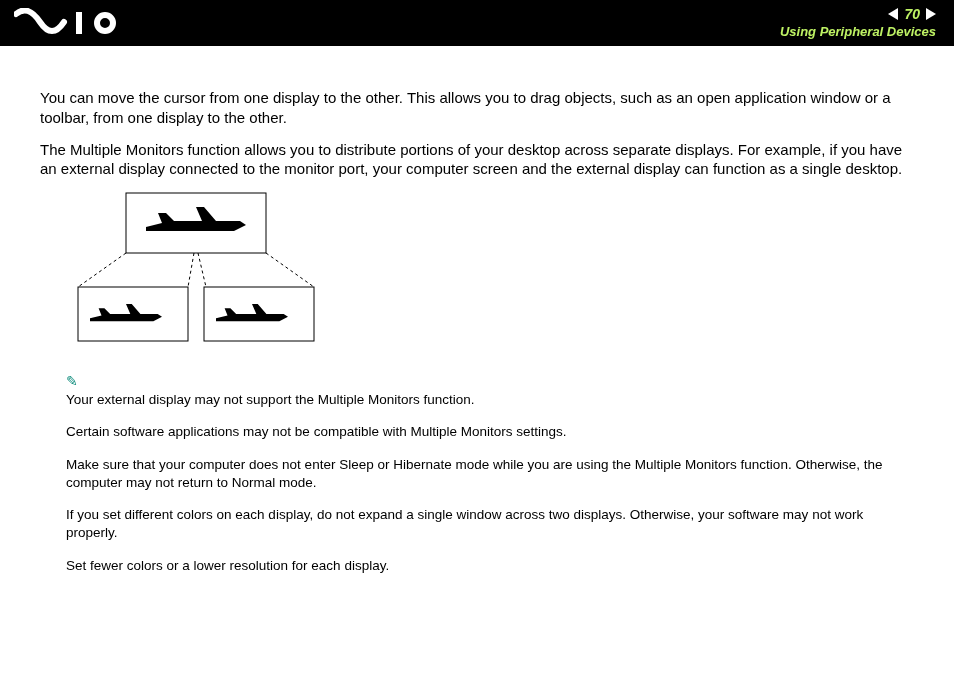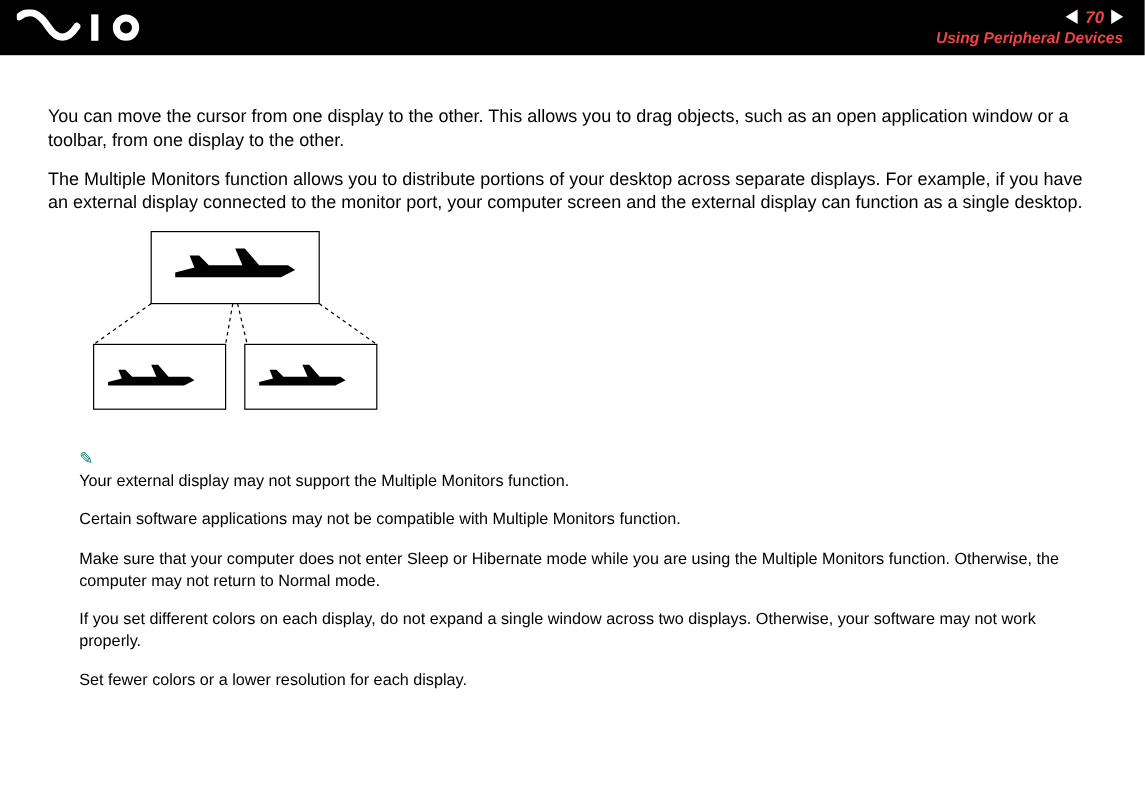--- a/index.html
+++ b/index.html
@@ -8,21 +8,21 @@
     width: 954px;
     height: 674px;
     background: #fff;
     font-family: Arial, Helvetica, sans-serif;
     color: #000;
     overflow: hidden;
   }
   .header {
     height: 46px;
     background: #000;
-    color: #ef4444;
+    color: #bef264;
     position: relative;
   }
   .logo {
     position: absolute;
     left: 14px;
     top: 8px;
   }
   .nav-right {
     position: absolute;
     right: 18px;
@@ -128,17 +128,17 @@
 
       <rect x="138" y="96" width="110" height="54" fill="#fff" stroke="#000"></rect>
       <g transform="translate(150,110) scale(0.72)">
         <path fill="#000" d="M0 28 L88 28 L100 22 L94 18 L70 18 L58 4 L50 4 L56 18 L28 18 L20 10 L12 10 L16 20 L0 24 Z"></path>
       </g>
     </svg>
   </div>
 
   <div class="note-icon">✎</div>
   <p class="note">Your external display may not support the Multiple Monitors function.</p>
-  <p class="note">Certain software applications may not be compatible with Multiple Monitors function.</p>
+  <p class="note">Certain software applications may not be compatible with Multiple Monitors settings.</p>
   <p class="note">Make sure that your computer does not enter Sleep or Hibernate mode while you are using the Multiple Monitors function. Otherwise, the computer may not return to Normal mode.</p>
   <p class="note">If you set different colors on each display, do not expand a single window across two displays. Otherwise, your software may not work properly.</p>
   <p class="note">Set fewer colors or a lower resolution for each display.</p>
 </div>
 
 </body></html>

